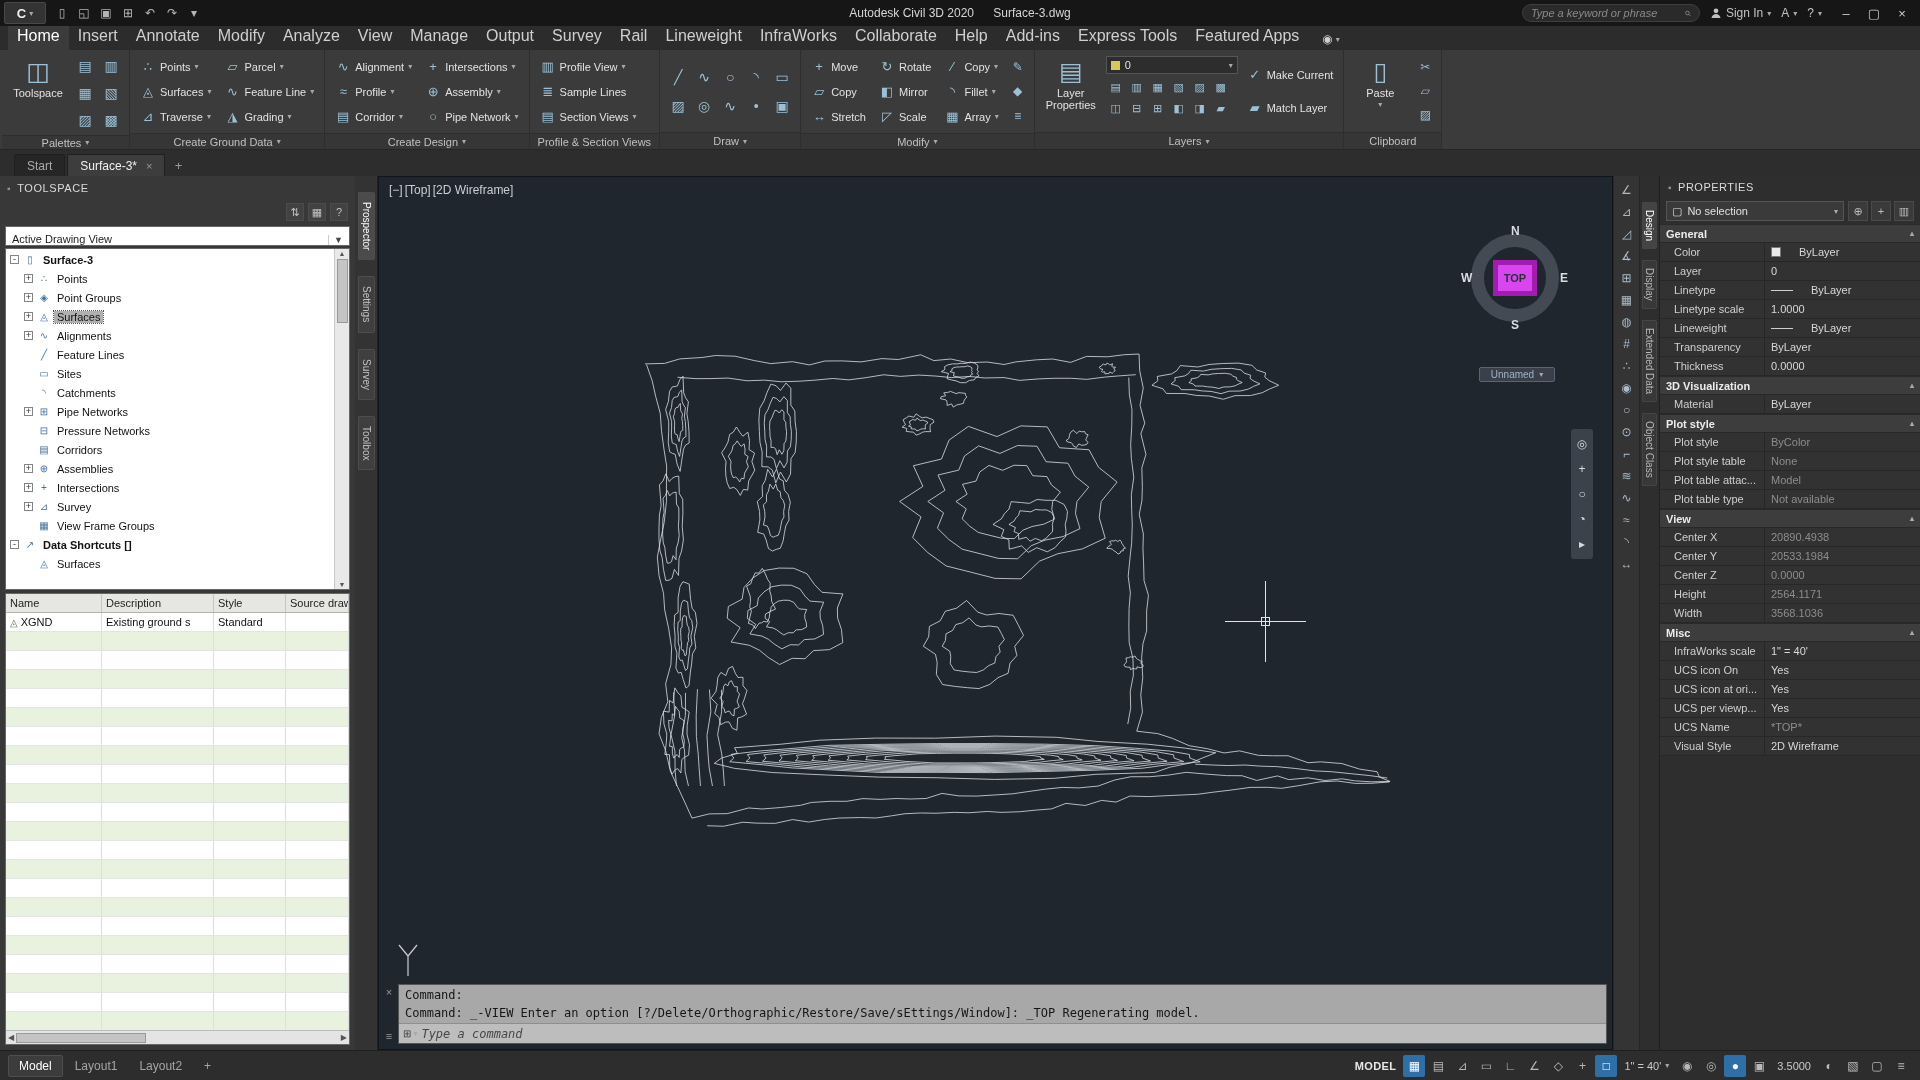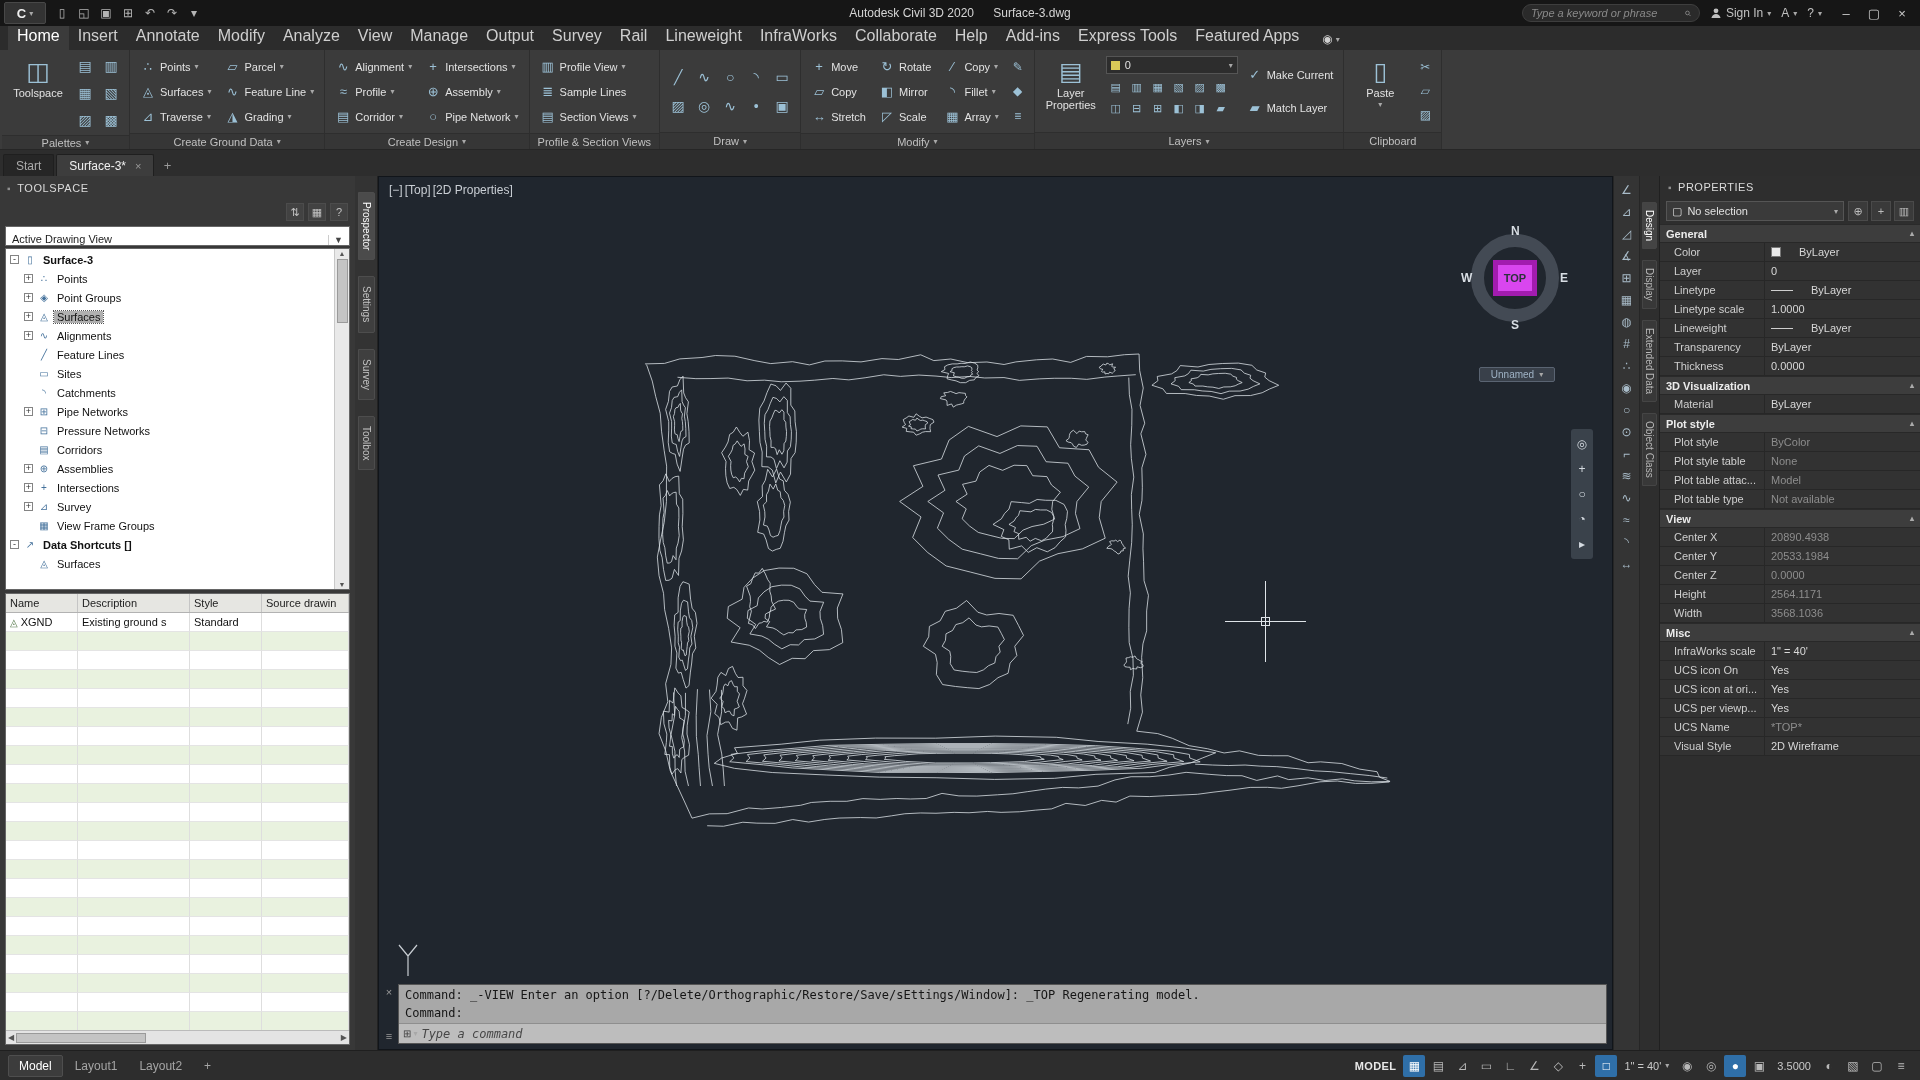--- a/index.html
+++ b/index.html
@@ -47,21 +47,21 @@
   .micol{display:flex;flex-direction:column;justify-content:space-around;padding:2px 0}
   .mi{color:#9cc1d6;font-size:12px;height:22px;display:flex;align-items:center;justify-content:center;width:20px}
   .layers-mid{display:flex;flex-direction:column;gap:3px;padding-top:3px}
   .layer-combo{width:132px;height:18px;background:#2d2d2d;border:1px solid #555;display:flex;align-items:center;gap:5px;padding:0 4px;font-size:11px;color:#e0e0e0}
   .layer-swatch{width:9px;height:9px;background:#d8c858;flex:none}
   .licons{display:grid;grid-template-columns:repeat(6,20px);grid-auto-rows:20px;gap:1px}
   .licons span{display:flex;align-items:center;justify-content:center;color:#9cc1d6;font-size:11px}
   .lay-right{display:flex;flex-direction:column;justify-content:center;gap:8px}
 
   
-  .doc-tabs{height:26px;background:#2d2d2d;display:flex;align-items:flex-end;padding-left:3px;gap:2px;flex:none}
+  .doc-tabs{height:26px;background:#2d2d2d;display:flex;align-items:flex-end;padding-left:14px;gap:2px;flex:none}
   .dtab{height:22px;display:flex;align-items:center;gap:9px;padding:0 12px;background:#262626;color:#ababab;font-size:12px;border:1px solid #1f1f1f;border-bottom:none;border-radius:2px 2px 0 0}
   .dtab.active{background:#3d3d3d;color:#f0f0f0}
   .tclose{font-size:11px;color:#9a9a9a}
   .dtab-add{width:22px;height:22px;display:flex;align-items:center;justify-content:center;color:#9a9a9a;font-size:13px}
 
   
   .main{flex:1;display:flex;min-height:0;background:#2d2d2d}
 
   
   .toolspace{width:378px;min-width:378px;display:flex;background:#383838;border-right:1px solid #222}
@@ -85,21 +85,21 @@
   .vthumb{width:11px;height:64px;background:#c4c4c4;border:1px solid #9a9a9a;margin-top:2px}
   .vspace{flex:1}
   .ts-table{height:452px;margin:3px 5px 5px;background:#fff;border:1px solid #666;display:flex;flex-direction:column;overflow:hidden;flex:none}
   .tbl-head{display:flex;background:#e6e6e2;border-bottom:1px solid #b2b2b2;color:#222;font-size:11px;flex:none}
   .th{padding:2px 4px;border-right:1px solid #c5c5c5;height:18px;display:flex;align-items:center;overflow:hidden;white-space:nowrap}
   .tbl-rows{flex:1;overflow:hidden}
   .tbl-row{display:flex;height:19px;font-size:11px;color:#111}
   .tbl-row.green{background:#e9f2df}
   .td{padding:1px 4px;border-right:1px solid #dedede;border-bottom:1px solid #e4e4e4;display:flex;align-items:center;gap:3px;overflow:hidden;white-space:nowrap}
   .cell-icon{color:#5a7d4f;font-size:10px}
-  .c0{width:72px;flex:none}.c1{width:112px;flex:none}.c2{width:72px;flex:none}.c3{flex:1}
+  .c0{width:96px;flex:none}.c1{width:112px;flex:none}.c2{width:72px;flex:none}.c3{flex:1}
   .hscroll{height:14px;background:#e4e4e4;border-top:1px solid #bbb;display:flex;align-items:center;font-size:8px;color:#555;padding:0 2px;gap:2px;flex:none}
   .hthumb{height:10px;width:130px;background:#c4c4c4;border:1px solid #9a9a9a}
   .hspace{flex:1}
   .ts-tabs{width:22px;background:#333;display:flex;flex-direction:column;align-items:center;padding-top:16px;gap:16px}
   .vtab{writing-mode:vertical-rl;font-size:10px;color:#c3c3c3;background:#3f3f3f;border:1px solid #4d4d4d;padding:9px 2px;border-radius:0 2px 2px 0}
   .vtab.active{background:#4b4b4b;color:#fff}
 
   
   .drawing{flex:1;position:relative;background:#20262e;min-width:0;overflow:hidden;border:1px solid #11151a}
   .vp-controls{position:absolute;top:6px;left:10px;font-size:12px;color:#c9ced4;display:flex;gap:2px;z-index:5}
@@ -853,21 +853,21 @@
           <path d="M681.0,582.0L685.3,583.6L671.1,584.9L661.0,586.3L640.7,587.1L619.0,587.6L597.5,588.1L574.7,588.0L550.5,588.0L531.7,587.1L513.7,586.1L501.6,584.9L487.4,583.6L489.1,582.0L488.0,580.4L499.7,579.1L514.5,577.9L529.2,576.7L552.0,576.2L574.6,575.9L597.5,575.9L620.3,576.2L641.4,576.8L658.2,577.9L672.6,579.1L680.8,580.5L681.0,582.0Z" fill="none" stroke="#d9dfe5" stroke-width="0.8"></path>
           <path d="M662.9,582.0L666.4,583.3L654.9,584.3L646.7,585.5L630.3,586.1L612.7,586.6L595.3,586.9L576.8,586.9L557.3,586.9L542.1,586.1L527.5,585.4L517.7,584.3L506.2,583.3L507.6,582.0L506.7,580.7L516.2,579.6L528.1,578.7L540.0,577.7L558.5,577.3L576.7,577.1L595.3,577.1L613.8,577.3L630.8,577.8L644.4,578.7L656.1,579.6L662.7,580.8L662.9,582.0Z" fill="none" stroke="#d9dfe5" stroke-width="0.8"></path>
           <path d="M824.6,582.0L813.1,586.8L791.9,591.2L777.1,596.5L718.1,598.3L676.4,602.3L616.4,603.4L558.0,601.7L501.1,601.1L448.6,599.0L393.9,596.5L356.0,592.3L335.8,587.3L343.2,582.0L359.0,577.2L356.1,571.7L402.8,568.1L441.5,564.1L497.3,562.0L557.6,562.1L617.2,560.0L678.4,561.2L720.3,565.4L769.5,568.1L807.8,572.1L838.1,576.7L824.6,582.0Z" fill="none" stroke="#d9dfe5" stroke-width="0.8"></path>
           <path d="M708.5,262.0L707.9,263.4L710.1,265.7L709.1,267.6L706.4,268.5L703.6,268.7L700.9,267.4L698.5,270.9L695.8,269.7L694.6,267.5L693.3,266.1L690.3,265.5L688.1,264.1L690.9,262.0L691.4,260.5L691.5,258.9L692.0,257.1L693.3,255.2L695.5,253.7L699.1,257.0L701.3,254.5L703.7,255.2L706.9,255.0L707.7,257.2L710.3,258.2L709.1,260.4L708.5,262.0Z" fill="none" stroke="#d9dfe5" stroke-width="0.8"></path>
           <path d="M552.2,248.0L552.0,249.9L551.9,252.0L552.5,255.1L547.5,255.0L544.5,255.6L541.7,257.2L538.0,258.6L535.5,255.6L532.1,255.3L528.1,254.8L528.6,251.8L524.0,250.5L527.4,248.0L526.1,245.8L525.1,243.0L528.1,241.3L530.8,239.4L535.7,240.7L538.0,237.2L541.5,239.8L544.0,241.2L548.0,240.5L551.1,241.7L554.8,243.0L555.9,245.5L552.2,248.0Z" fill="none" stroke="#d9dfe5" stroke-width="0.8"></path>
           <path d="M547.3,248.0L547.2,249.1L547.1,250.4L547.5,252.3L544.5,252.2L542.7,252.5L541.0,253.5L538.8,254.4L537.3,252.5L535.3,252.4L532.9,252.1L533.2,250.3L530.4,249.5L532.5,248.0L531.7,246.7L531.1,245.0L532.9,244.0L534.5,242.9L537.4,243.6L538.8,241.5L540.9,243.1L542.4,243.9L544.8,243.5L546.6,244.2L548.9,245.0L549.6,246.5L547.3,248.0Z" fill="none" stroke="#d9dfe5" stroke-width="0.8"></path>
         </svg>
       <div class="vp-controls">
         <span>[−]</span>
         <span>[Top]</span>
-        <span>[2D Properties]</span>
+        <span>[2D Wireframe]</span>
       </div>
       <div class="compass">
         <div class="compass-ring"></div>
         <span class="cdir cN">N</span>
         <span class="cdir cS">S</span>
         <span class="cdir cW">W</span>
         <span class="cdir cE">E</span>
         <div class="viewcube">TOP</div>
       </div>
       <div class="unnamed">
@@ -886,22 +886,22 @@
       <div class="ch-box"></div>
       <svg class="ucs" width="26" height="34" viewBox="0 0 26 34">
         <path d="M13 33 L13 13 M13 13 L4 2 M13 13 L22 2" fill="none" stroke="#c8cdd3" stroke-width="1.2"></path>
       </svg>
       <div class="cmd-strip">
         <span>×</span>
         <span>≡</span>
       </div>
       <div class="cmd">
         <div class="cmd-history">
+          <div>Command:</div>
           <div>Command: _-VIEW Enter an option [?/Delete/Orthographic/Restore/Save/sEttings/Window]: _TOP Regenerating model.</div>
-          <div>Command:</div>
         </div>
         <div class="cmd-input">
           <span class="cmd-pre">
               <span>⊞</span>
               <span class="rcaret">▾</span>
             </span>
           <input readonly="" placeholder="Type a command" style="">
         </div>
       </div>
     </div>

